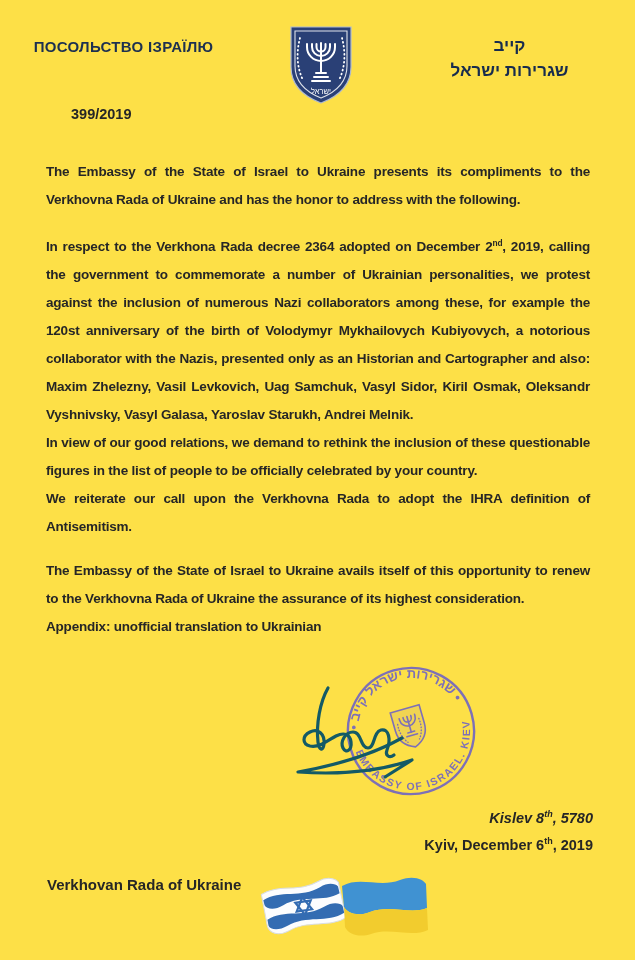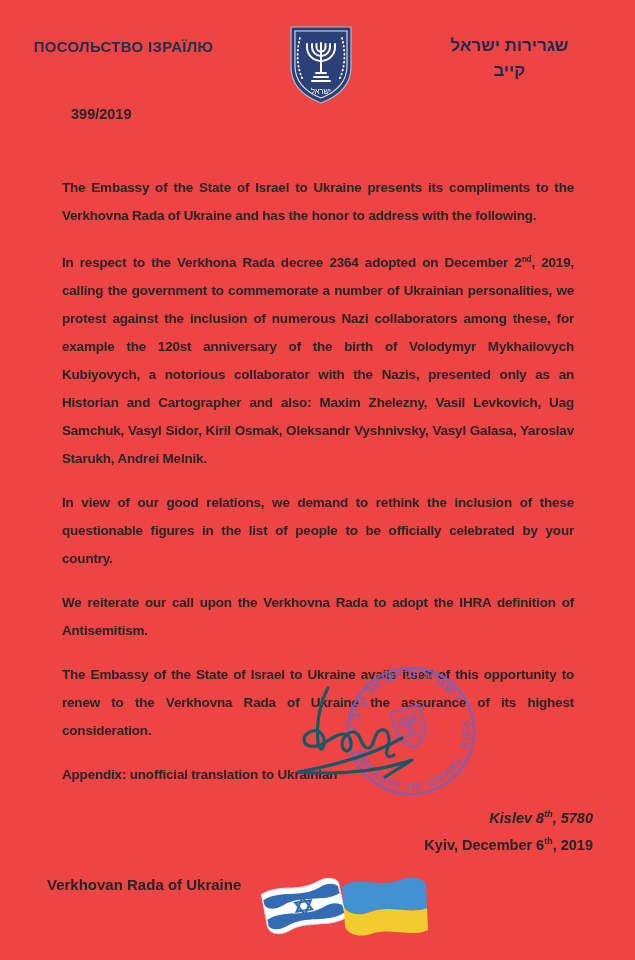--- a/index.html
+++ b/index.html
@@ -1,21 +1,21 @@
 <!DOCTYPE html>
 <html><head>
 <meta charset="utf-8">
 <style>
   * { margin: 0; padding: 0; box-sizing: border-box; }
   html, body { background: #ffffff; }
   .page {
     position: relative;
     width: 635px;
     height: 960px;
-    background: #ef4444;
+    background: #fde047;
     overflow: hidden;
     font-family: "Liberation Sans", "DejaVu Sans", sans-serif;
     color: #262626;
   }
   
   .hdr-left {
     position: absolute; left: 26px; top: 36px; width: 195px;
     text-align: center; font-weight: bold; font-size: 15px;
     line-height: 22px; color: #1d3050; letter-spacing: .3px;
   }
@@ -25,21 +25,21 @@
     line-height: 25px; color: #182c4e; direction: rtl;
   }
   .emblem { position: absolute; left: 286px; top: 23px; }
   .refnum { position: absolute; left: 47px; top: 106px; font-weight: bold; font-size: 14.5px; margin-left: 24px; }
   
   .body-text {
     position: absolute; left: 46px; top: 158px; width: 544px;
     font-size: 13.5px; font-weight: 600; letter-spacing: -0.2px;
     line-height: 28px; text-align: justify;
   }
-  .body-text p { margin: 16px; }
+  .body-text p { margin: 0; }
   .body-text .p1 { margin-bottom: 19px; }
   .body-text .p6 { margin-top: 16px; }
   sup { font-size: 0.62em; vertical-align: super; line-height: 0; }
   
   .stamp { position: absolute; left: 336px; top: 656px; }
   .signature { position: absolute; left: 288px; top: 682px; }
   
   .dates {
     position: absolute; right: 42px; top: 810px; width: 320px;
     text-align: right; font-size: 14.5px; font-weight: bold;
@@ -71,22 +71,22 @@
       <path d="M26,58 L44,58"></path>
     </g>
     <g stroke="#ffffff" stroke-width="1.8" fill="none" stroke-linecap="round" stroke-dasharray="0.8 3.2">
       <path d="M14,15 C10,30 11,45 17,57"></path>
       <path d="M56,15 C60,30 59,45 53,57"></path>
     </g>
     <text x="35" y="71" font-size="7.5" fill="#ffffff" text-anchor="middle">ישראל</text>
   </svg>
 
   <div class="hdr-right">
+    <div>קייב</div>
     <div>שגרירות ישראל</div>
-    <div>קייב</div>
   </div>
 
   <div class="refnum">399/2019</div>
 
   <div class="body-text">
     <p class="p1">The Embassy of the State of Israel to Ukraine presents its compliments to the Verkhovna Rada of Ukraine and has the honor to address with the following.</p>
     <p class="p2"><span>In respect to the Verkhona Rada decree 2364 adopted on December 2</span><sup>nd</sup><span>, 2019, calling the government to commemorate a number of Ukrainian personalities, we protest against the inclusion of numerous Nazi collaborators among these, for example the 120st anniversary of the birth of Volodymyr Mykhailovych Kubiyovych, a notorious collaborator with the Nazis, presented only as an Historian and Cartographer and also: Maxim Zhelezny, Vasil Levkovich, Uag Samchuk, Vasyl Sidor, Kiril Osmak, Oleksandr Vyshnivsky, Vasyl Galasa, Yaroslav Starukh, Andrei Melnik.</span></p>
     <p class="p4">In view of our good relations, we demand to rethink the inclusion of these questionable figures in the list of people to be officially celebrated by your country.</p>
     <p class="p5">We reiterate our call upon the Verkhovna Rada to adopt the IHRA definition of Antisemitism.</p>
     <p class="p6">The Embassy of the State of Israel to Ukraine avails itself of this opportunity to renew to the Verkhovna Rada of Ukraine the assurance of its highest consideration.</p>

